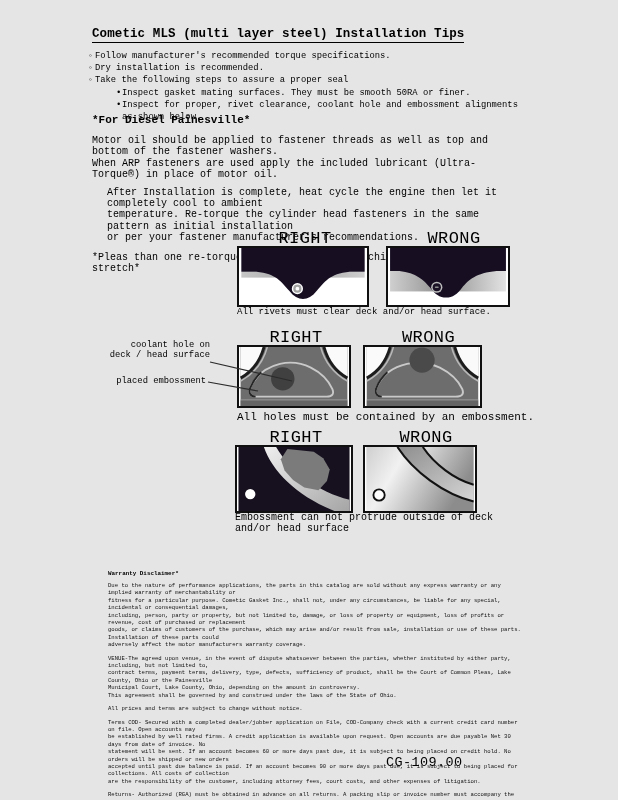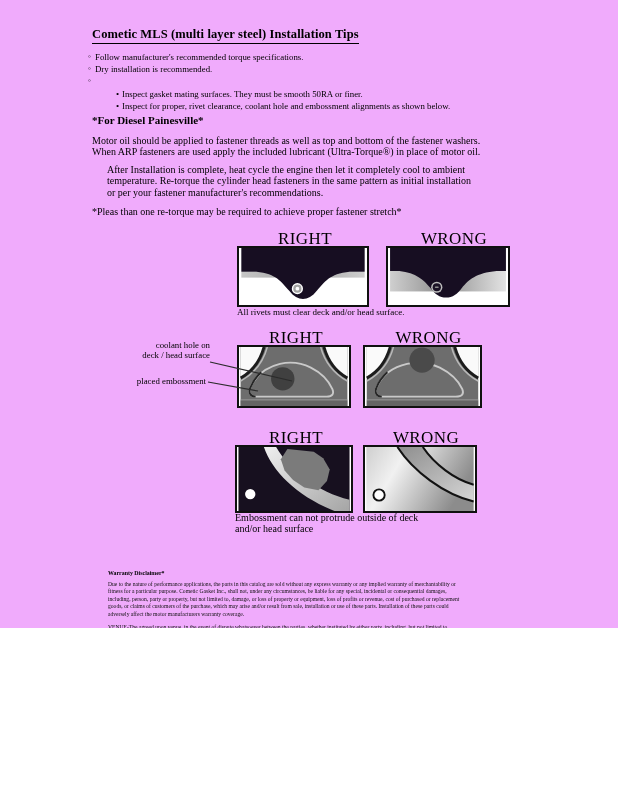--- a/index.html
+++ b/index.html
@@ -1,19 +1,19 @@
 <!DOCTYPE html>
 <html><head>
 <meta charset="utf-8">
 <style>
   * { margin:0; padding:0; box-sizing:border-box; }
   html,body { background:#ffffff; }
   .page {
-    position:relative; width:618px; height:628px; background:#f0abfc;
-    font-family:Liberation Serif, serif; color:#000; overflow:hidden;
+    position:relative; width:618px; height:800px; background:#e5e5e5;
+    font-family:Liberation Mono, monospace; color:#000; overflow:hidden;
   }
   .pre { white-space:pre-line; }
 
   
   .header { position:absolute; left:88px; top:24px; width:440px; }
   .title {
     display:inline-block; margin-left:4px; font-size:12.5px; font-weight:bold;
     letter-spacing:0.1px; border-bottom:1.6px solid #000; padding-bottom:1px; margin-bottom:7px;
   }
   .bullet-row { display:flex; align-items:flex-start; line-height:12.2px; font-size:8.8px; }
@@ -67,20 +67,21 @@
     <div class="bullet-row">
       <span class="glyph">◦</span>
       <span>Follow manufacturer's recommended torque specifications.</span>
     </div>
     <div class="bullet-row">
       <span class="glyph">◦</span>
       <span>Dry installation is recommended.</span>
     </div>
     <div class="bullet-row">
       <span class="glyph">◦</span>
+      <span>Take the following steps to assure a proper seal</span>
     </div>
     <div class="bullet-row sub">
       <span class="glyph">•</span>
       <span>Inspect gasket mating surfaces.  They must be smooth 50RA or finer.</span>
     </div>
     <div class="bullet-row sub">
       <span class="glyph">•</span>
       <span>Inspect for proper, rivet clearance, coolant hole and embossment alignments as shown below.</span>
     </div>
   </div>
@@ -169,20 +170,21 @@
         <path d="M25,0 C21,14 13,26 0,33" stroke="#1c1c1c" stroke-width="3" fill="none"></path>
         <path d="M28.5,0 C24.5,15 15,28 0,36.5" stroke="#b9b9b9" stroke-width="1.6" fill="none"></path>
         <path d="M119,0 L94,0 C98,14 106,26 119,33 Z" fill="#fafafa"></path>
         <path d="M94,0 C98,14 106,26 119,33" stroke="#1c1c1c" stroke-width="3" fill="none"></path>
         <path d="M90.5,0 C94.5,15 104,28 119,36.5" stroke="#b9b9b9" stroke-width="1.6" fill="none"></path>
         <path d="M16,53 C10,53 8,48 10.5,43 C16,31 27,21.5 43,18 C55,15.5 66,16.5 78,22 C89,27.5 98,36 102,45 C104,50 102,53 95,53 Z" stroke="#c9c9c9" stroke-width="2" fill="none"></path>
         <path d="M16,53 C10,53 8,48 10.5,43 C13,37 17,31.5 22,27" stroke="#262626" stroke-width="2" fill="none"></path>
         <circle cx="59" cy="14" r="13.5" fill="#4a4a4a"></circle>
       </svg>
     </div>
+    <div class="caption">All holes must be contained by an embossment.</div>
   </div>
 
   <div class="ann ann1 pre">coolant hole on
 deck / head surface</div>
   <div class="ann ann2">placed embossment</div>
   <svg class="pointer-svg" width="95" height="42" viewBox="0 0 95 42">
     <line x1="5" y1="7" x2="87" y2="26" stroke="#2b2b2b" stroke-width="1.2"></line>
     <line x1="3" y1="27" x2="53" y2="36" stroke="#2b2b2b" stroke-width="1.2"></line>
   </svg>
 

